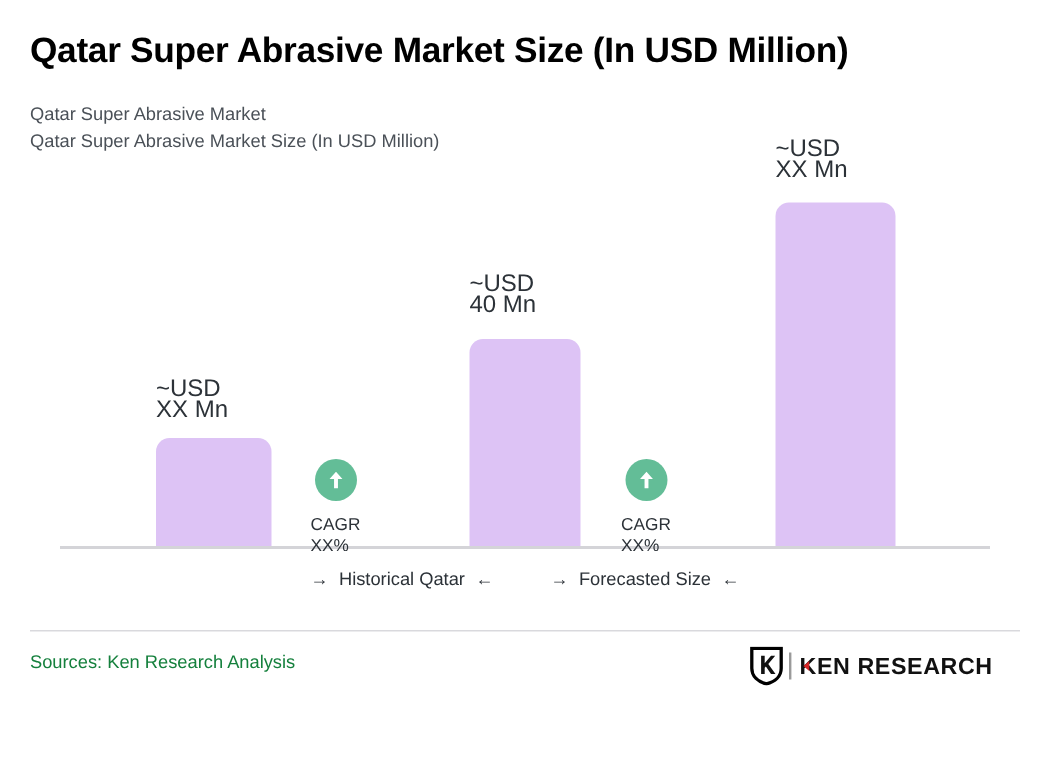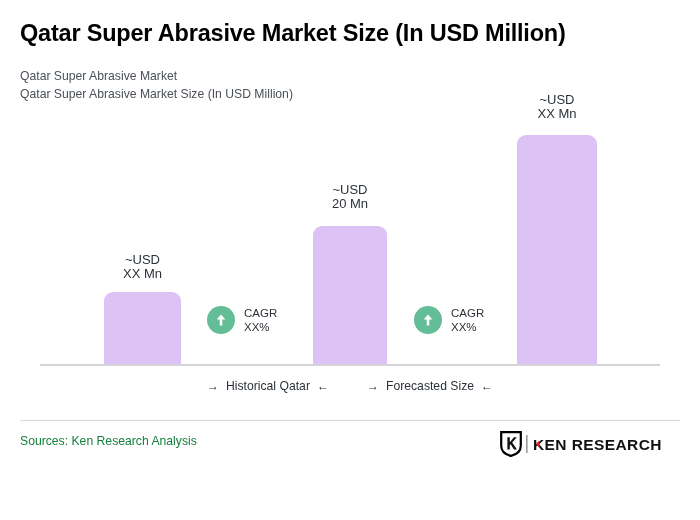--- a/index.html
+++ b/index.html
@@ -60,33 +60,34 @@
     height: 2px;
     background: #d4d4d8;
   }
   .bar {
     position: absolute;
     background: #ddc3f5;
     border-radius: 9px 9px 0 0;
   }
   .bar-label {
     position: absolute;
-    font-size: 13px;
+    font-size: 16px;
     line-height: 14px;
     color: #2c3238;
-    text-align: center;
+    text-align: left;
     white-space: nowrap;
   }
 
   
   .cagr {
     position: absolute;
     display: flex;
     align-items: center;
     gap: 9px;
+    flex-direction: column;
   }
   .cagr-circle {
     width: 28px;
     height: 28px;
     border-radius: 50%;
     background: #63bd97;
     display: flex;
     align-items: center;
     justify-content: center;
     flex: 0 0 auto;
@@ -162,21 +163,21 @@
 
     <div class="bar" style="left:104px; top:292px; width:77px; height:73px;"></div>
     <div class="bar-label" style="left:104px; top:253px; width:77px;">
       <div>~USD</div>
       <div>XX Mn</div>
     </div>
 
     <div class="bar" style="left:313px; top:226px; width:74px; height:139px;"></div>
     <div class="bar-label" style="left:313px; top:183px; width:74px;">
       <div>~USD</div>
-      <div>20 Mn</div>
+      <div>40 Mn</div>
     </div>
 
     <div class="bar" style="left:517px; top:135px; width:80px; height:230px;"></div>
     <div class="bar-label" style="left:517px; top:93px; width:80px;">
       <div>~USD</div>
       <div>XX Mn</div>
     </div>
 
     <div class="baseline"></div>
 

